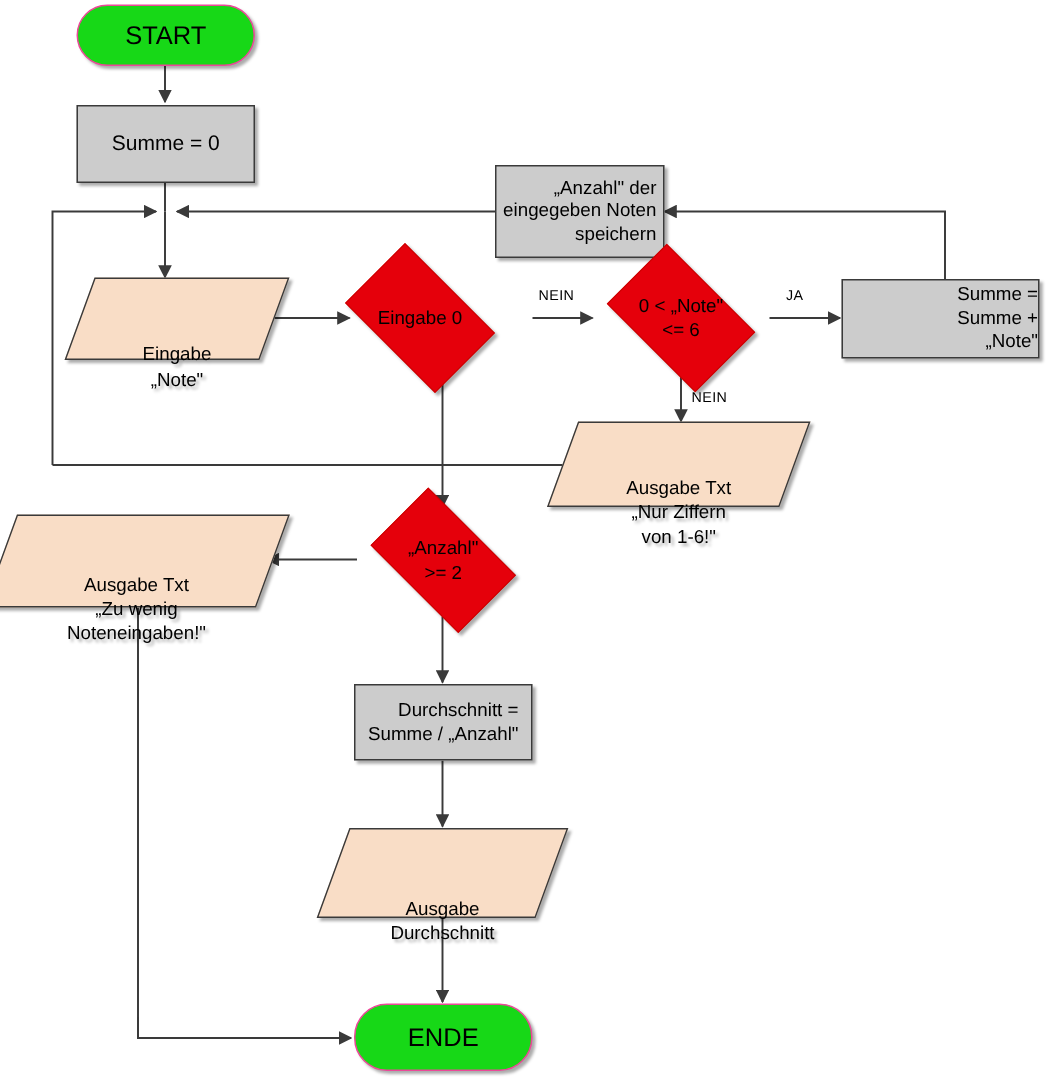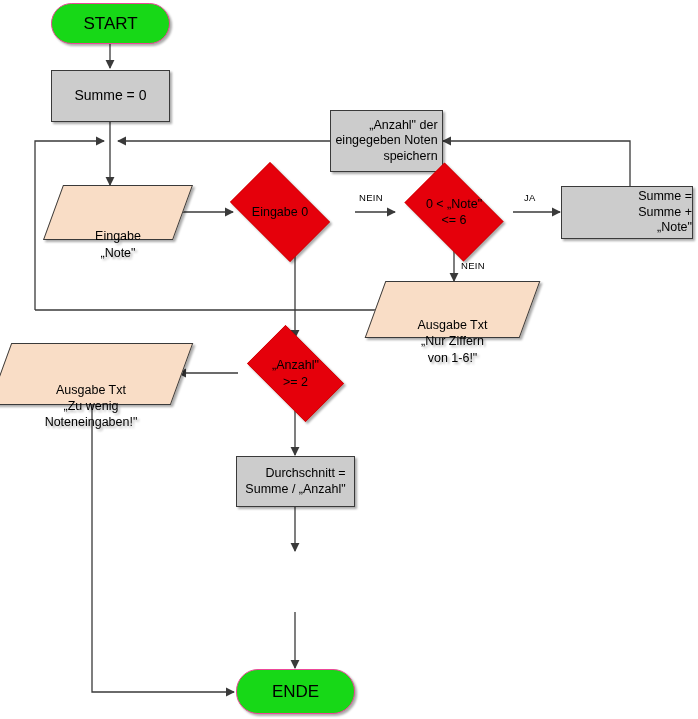--- a/index.html
+++ b/index.html
@@ -228,20 +228,25 @@
     <div class="io-label">Ausgabe Txt
 „Zu wenig
 Noteneingaben!"</div>
   </div>
 
   <div class="node process small shadowed" style="left:236px; top:456px; width:119px; height:51px;">
     <span>Durchschnitt =
 Summe / „Anzahl"</span>
   </div>
 
+  <div class="io-wrap shadowed" style="left:222px; top:552px; width:146px; height:60px;">
+    <div class="io-shape"></div>
+    <div class="io-label">Ausgabe
+Durchschnitt</div>
+  </div>
 
   <div class="node terminator shadowed" style="left:236px; top:669px; width:119px; height:45px;">
     <span>ENDE</span>
   </div>
 
   <div class="edge-label" style="left:359px; top:192px;">NEIN</div>
 
   <div class="edge-label" style="left:524px; top:192px;">JA</div>
 
   <div class="edge-label" style="left:461px; top:260px;">NEIN</div>

